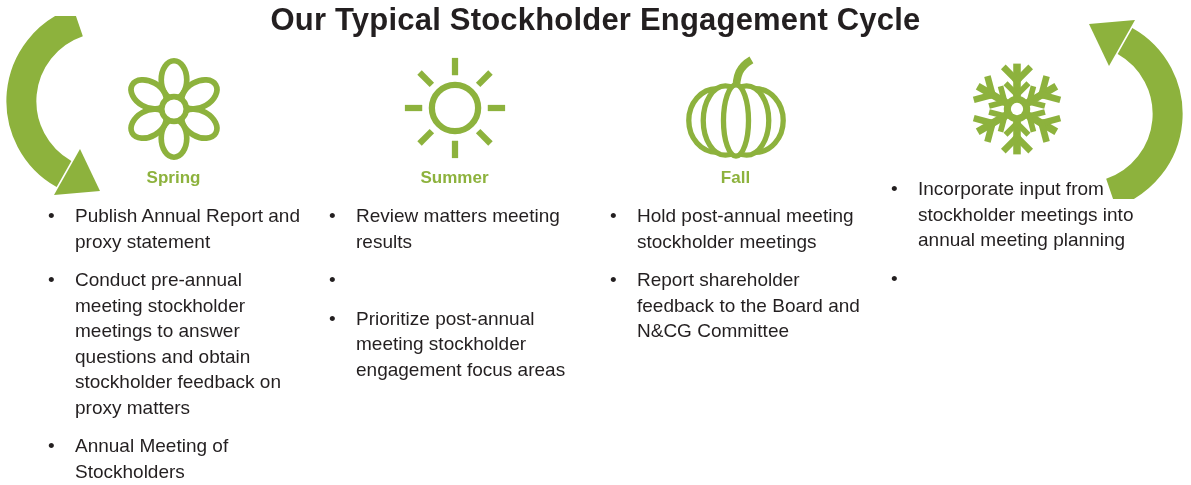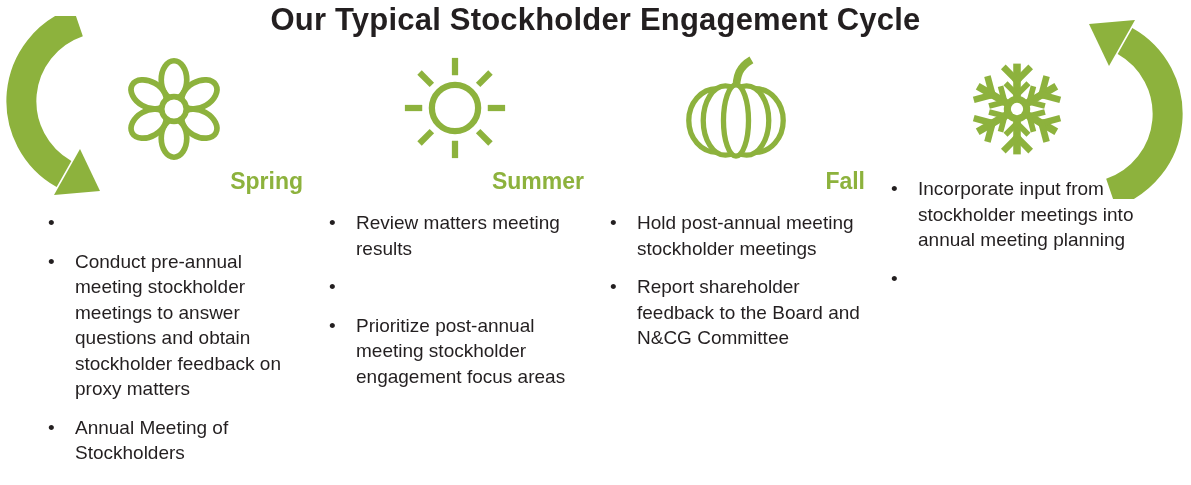--- a/index.html
+++ b/index.html
@@ -15,22 +15,22 @@
   .cycle-arrow { position:absolute; color:var(--green); }
   .arrow-left  { left:0px; top:16px; }
   .arrow-right { right:2px; top:14px; transform:rotate(180deg); }
   .columns {
     position:absolute; left:44px; top:55px; width:1102px;
     display:flex; gap:22px;
   }
   .col { flex:1; min-width:0; }
   .icon-wrap { height:106px; display:flex; align-items:flex-end; justify-content:center; color:var(--green); }
   .season-label {
-    text-align:right; color:var(--green); font-weight:bold;
-    font-size:23px; margin-top:7px;
+    text-align:center; color:var(--green); font-weight:bold;
+    font-size:17px; margin-top:7px;
   }
   ul.bullets { margin:15px 0 0 0; padding:0 0 0 4px; list-style:none; }
   ul.bullets li {
     display:flex; margin:0 0 13px 0;
     font-size:19px; line-height:25.5px; color:var(--ink);
   }
   .dot { width:27px; flex:none; }
   .btxt { flex:1; }
 </style>
 </head>
@@ -64,20 +64,21 @@
             <ellipse cx="55" cy="24" rx="13.5" ry="20" transform="rotate(300 55 55)"></ellipse>
             <circle cx="55" cy="55" r="13"></circle>
           </g>
         </svg>
       </div>
       <div class="season-label">Spring</div>
       <ul class="bullets">
 
       <li>
           <span class="dot">•</span>
+          <span class="btxt">Publish Annual Report and proxy statement</span>
         </li>
           <li>
           <span class="dot">•</span>
           <span class="btxt">Conduct pre-annual meeting stockholder meetings to answer questions and obtain stockholder feedback on proxy matters</span>
         </li>
           <li>
           <span class="dot">•</span>
           <span class="btxt">Annual Meeting of Stockholders</span>
         </li>
         </ul>

